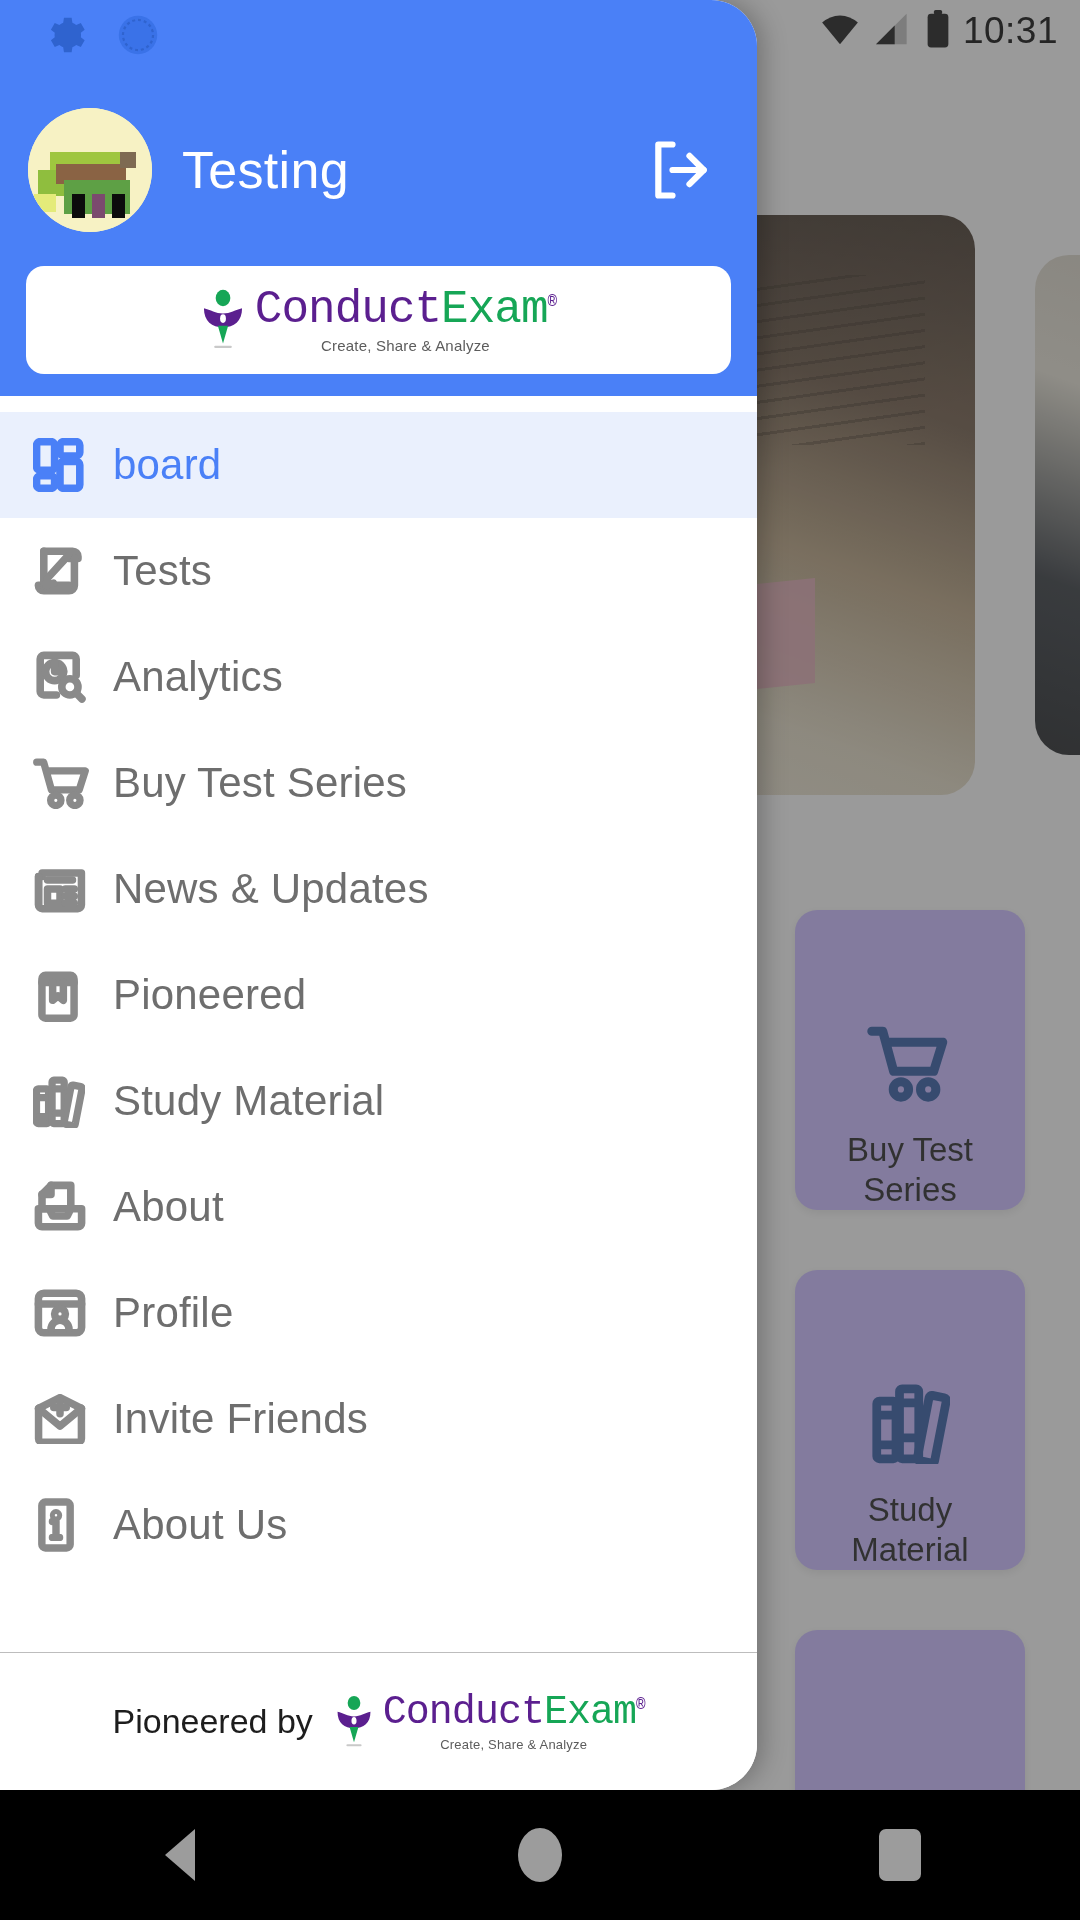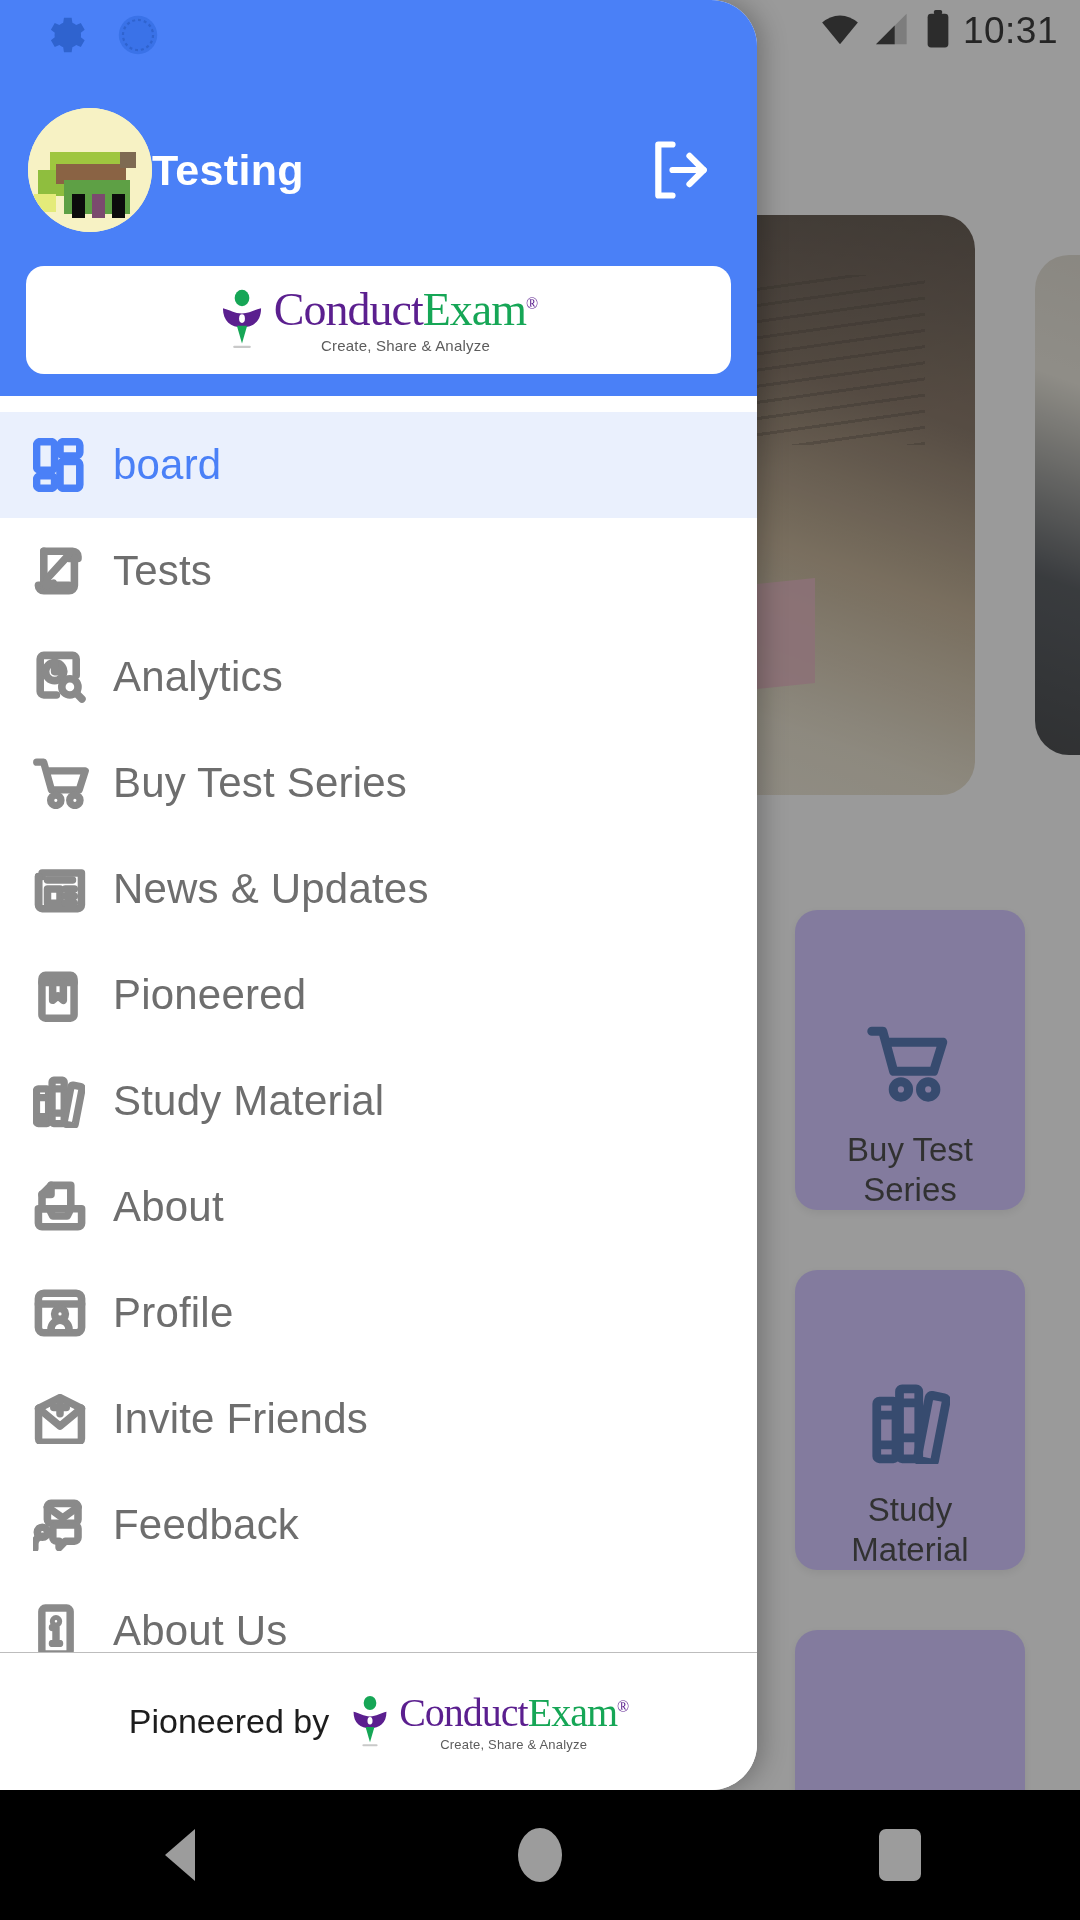--- a/index.html
+++ b/index.html
@@ -68,30 +68,30 @@
   #profile-row {
     position:absolute; top:108px; left:28px; right:40px;
     display:flex; align-items:center;
   }
   #avatar {
     width:124px; height:124px; border-radius:50%; overflow:hidden; flex:0 0 auto;
     background:#f5f0c0; position:relative;
     image-rendering:pixelated;
   }
   #avatar .px { position:absolute; }
-  #username { color:#fff; font-size:43px; font-weight:700; letter-spacing:.3px; }
+  #username { color:#fff; font-size:52px; margin-left:30px; font-weight:400; letter-spacing:.3px; }
   #logout-btn { margin-left:auto; width:72px; height:72px; display:flex; align-items:center; justify-content:center; }
   #brand-card {
     position:absolute; left:26px; right:26px; bottom:22px; height:108px;
     background:#fff; border-radius:18px; display:flex; align-items:center; justify-content:center;
   }
 
   .logo-lockup { display:flex; align-items:center; gap:10px; }
   .logo-text { display:flex; flex-direction:column; align-items:center; line-height:1; }
-  .logo-word { font-family:Liberation Serif, serif; font-size:46px; letter-spacing:-1px; white-space:nowrap; }
+  .logo-word { font-family:Liberation Mono, monospace; font-size:46px; letter-spacing:-1px; white-space:nowrap; }
   .logo-word .c1 { color:#5b1f8f; }
   .logo-word .c2 { color:#16a656; }
   .logo-word .reg { font-size:16px; vertical-align:super; color:#5b1f8f; }
   .logo-tag { font-size:15px; color:#5c5c5c; margin-top:5px; letter-spacing:.2px; }
 
   
   #menu { flex:1 1 auto; overflow:hidden; padding-top:16px; }
   .menu-item {
     display:flex; align-items:center; height:106px; padding-left:33px;
   }
@@ -381,32 +381,20 @@
       <span class="mi-icon">
         <svg width="54" height="50" viewBox="0 0 30 28">
           <path d="M3 8l12-6 12 6v17a2 2 0 01-2 2H5a2 2 0 01-2-2z"></path>
           <path d="M3 8l12 10L27 8"></path>
           <path d="M15 4v7M11.5 7.5h7"></path>
         </svg>
       </span>
       <span class="mi-label">Invite Friends</span>
     </div>
 
-    <div class="menu-item">
-      <span class="mi-icon">
-        <svg width="54" height="52" viewBox="0 0 30 28">
-          <rect x="8" y="2" width="17" height="11" rx="2"></rect>
-          <path d="M8 4l8.5 6L25 4"></path>
-          <path d="M13 14h10a2 2 0 012 2v5a2 2 0 01-2 2h-5l-3.5 3.5V23H13a2 2 0 01-2-2v-5a2 2 0 012-2z"></path>
-          <circle cx="5.2" cy="18" r="2.8"></circle>
-          <path d="M1 27v-2.5A4.2 4.2 0 015.2 20.3"></path>
-        </svg>
-      </span>
-      <span class="mi-label">Feedback</span>
-    </div>
 
     <div class="menu-item">
       <span class="mi-icon">
         <svg width="46" height="54" viewBox="0 0 26 30">
           <rect x="5" y="2" width="16" height="26" rx="2"></rect>
           <circle cx="13" cy="9.5" r="1.4"></circle>
           <path d="M13 13v9M11 13h2M11 22h4"></path>
         </svg>
       </span>
       <span class="mi-label">About Us</span>

